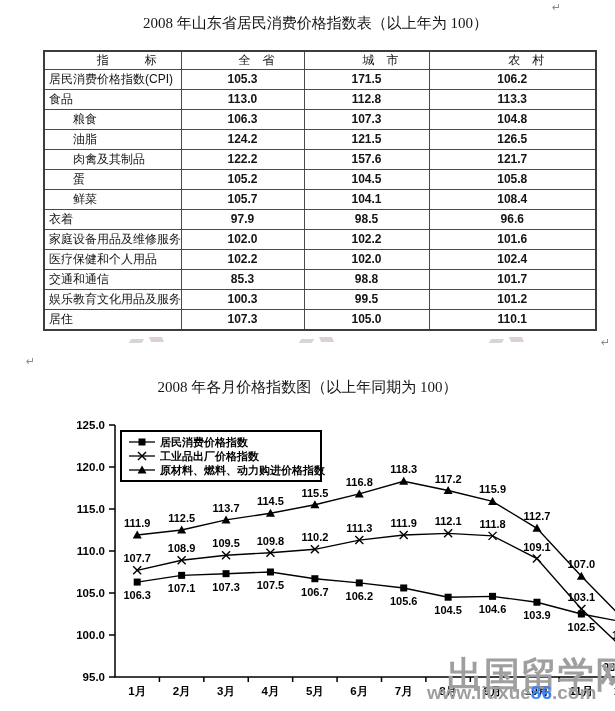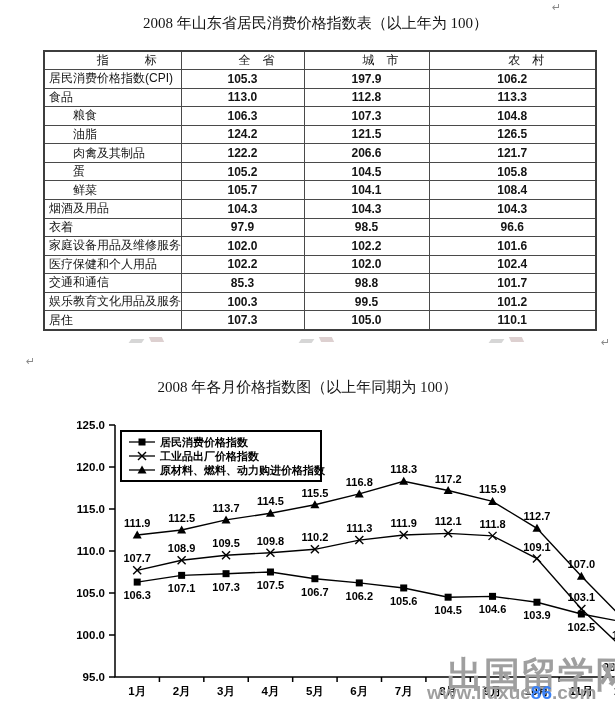--- a/index.html
+++ b/index.html
@@ -62,21 +62,21 @@
           <th>指　　　标</th>
           <th>全　省</th>
           <th>城　市</th>
           <th>农　村</th>
         </tr>
       </thead>
       <tbody>
           <tr>
             <td class="lbl">居民消费价格指数(CPI)</td>
             <td class="num">105.3</td>
-            <td class="num">197.9</td>
+            <td class="num">171.5</td>
             <td class="num">106.2</td>
           </tr>
           <tr>
             <td class="lbl">食品</td>
             <td class="num">113.0</td>
             <td class="num">112.8</td>
             <td class="num">113.3</td>
           </tr>
           <tr>
             <td class="lbl indent">粮食</td>
@@ -86,40 +86,34 @@
           </tr>
           <tr>
             <td class="lbl indent">油脂</td>
             <td class="num">124.2</td>
             <td class="num">121.5</td>
             <td class="num">126.5</td>
           </tr>
           <tr>
             <td class="lbl indent">肉禽及其制品</td>
             <td class="num">122.2</td>
-            <td class="num">206.6</td>
+            <td class="num">157.6</td>
             <td class="num">121.7</td>
           </tr>
           <tr>
             <td class="lbl indent">蛋</td>
             <td class="num">105.2</td>
             <td class="num">104.5</td>
             <td class="num">105.8</td>
           </tr>
           <tr>
             <td class="lbl indent">鲜菜</td>
             <td class="num">105.7</td>
             <td class="num">104.1</td>
             <td class="num">108.4</td>
-          </tr>
-          <tr>
-            <td class="lbl">烟酒及用品</td>
-            <td class="num">104.3</td>
-            <td class="num">104.3</td>
-            <td class="num">104.3</td>
           </tr>
           <tr>
             <td class="lbl">衣着</td>
             <td class="num">97.9</td>
             <td class="num">98.5</td>
             <td class="num">96.6</td>
           </tr>
           <tr>
             <td class="lbl">家庭设备用品及维修服务</td>
             <td class="num">102.0</td>

